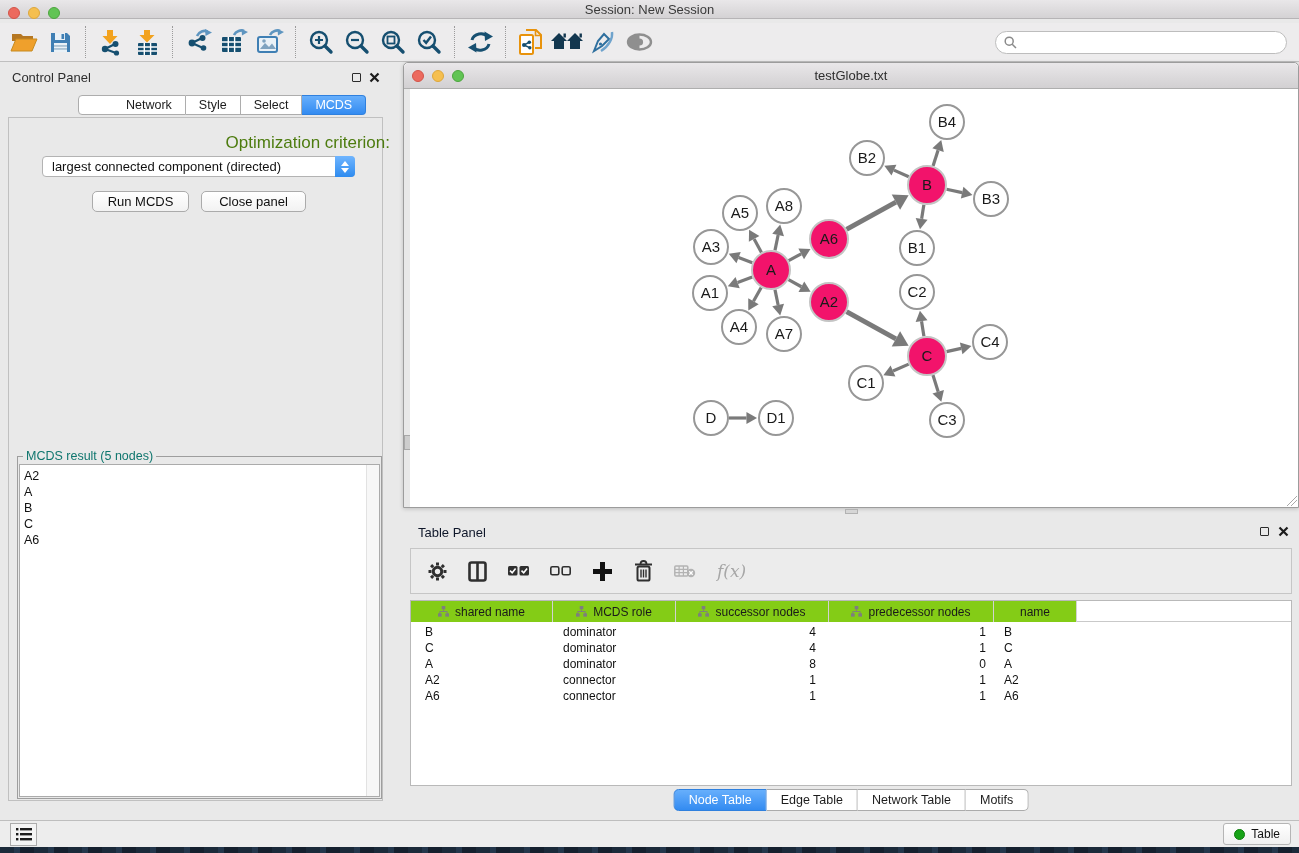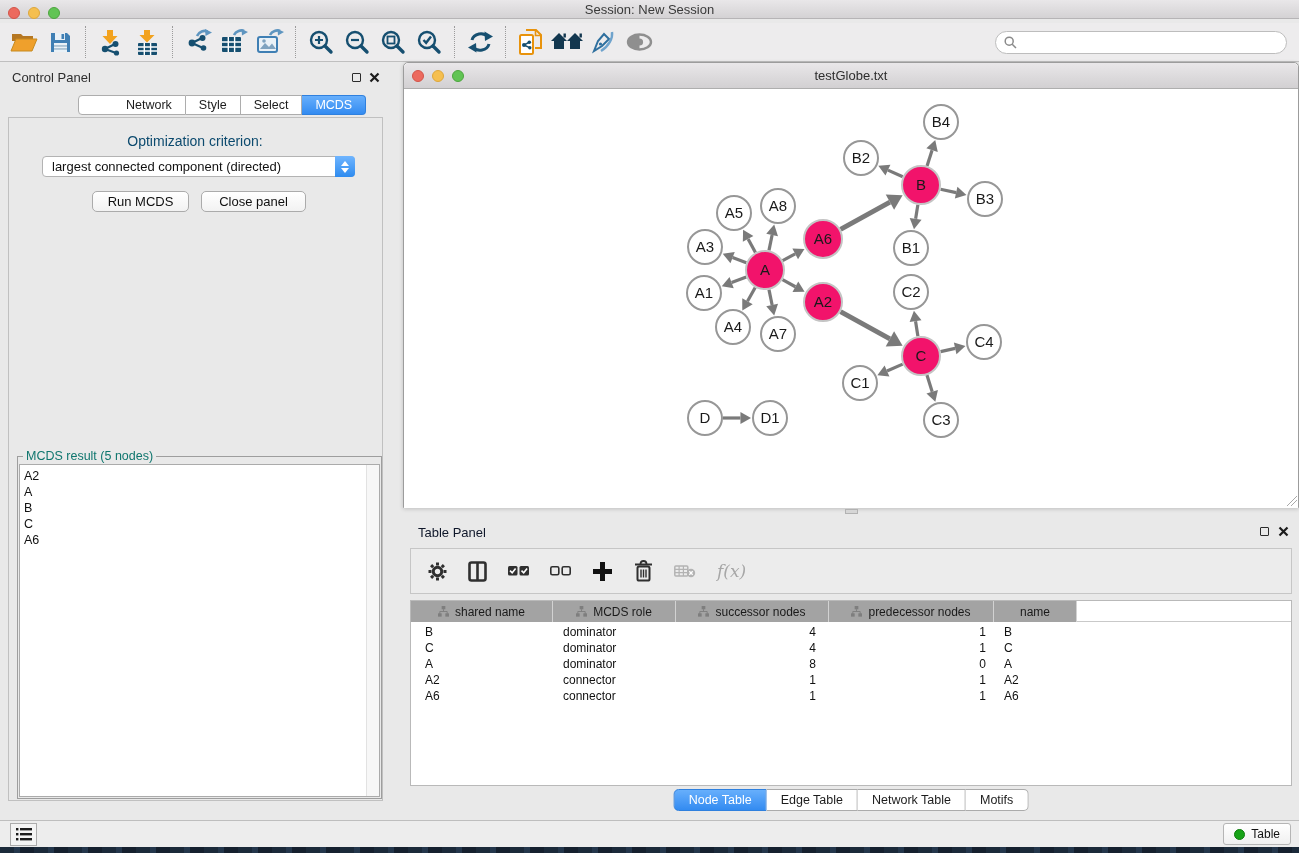--- a/index.html
+++ b/index.html
@@ -41,21 +41,21 @@
 
   .cp-tabs { position:absolute; left:78px; top:33px; height:20px; display:flex; }
   .cp-tab { height:20px; padding:0 13px; background:#FFFFFF; border:1px solid #ADADAD;
     border-left-width:0; font-size:12.5px; line-height:19px; color:#1C1C1C; }
   .cp-tab:first-child { border-left-width:1px; border-radius:4px 0 0 4px;padding-left:47px; }
   .cp-tab:last-child { border-radius:0 4px 4px 0; }
   .cp-tab.selected { background:linear-gradient(#67AFFC,#338BF1); border-color:#2F80DE; color:#FFFFFF; }
 
   .cp-content { position:absolute; left:8px; top:55px; width:375px; height:684px;
     border:1px solid #C0C0C0; background:#E9E9E9; }
-  .opt-label { position:absolute; left:0; width:100%; top:71px; text-align:center; font-size:14px; color:#0c4a6e; }
+  .opt-label { position:absolute; left:0; width:100%; top:71px; text-align:right; font-size:17px; color:#4d7c0f; }
   .dropdown { position:absolute; left:42px; top:94px; width:313px; height:21px;
     background:#FFFFFF; border:1px solid #B3B3B3; border-radius:4px; font-size:13px; }
   .dropdown .dd-value { position:absolute; left:9px; top:0; line-height:20px; color:#111; white-space:nowrap; }
   .dropdown .dd-spinner { position:absolute; right:-1px; top:-1px; width:20px; height:21px;
     background:linear-gradient(#6FB5FF,#2E8BEF); border-radius:0 4px 4px 0;
     display:flex; flex-direction:column; align-items:center; justify-content:center; gap:2px; }
   .cp-btn { position:absolute; top:129px; height:21px; background:linear-gradient(#FFFFFF,#F2F2F2);
     border:1px solid #ABABAB; border-radius:5px; font-size:13px; color:#111; text-align:center; line-height:19px; }
   .btn-run { left:92px; width:97px; }
   .btn-close { left:201px; width:105px; }
@@ -70,21 +70,21 @@
 
   
   .net-window { position:absolute; left:403px; top:62px; width:896px; height:446px;
     border:1px solid #9C9C9C; border-radius:5px 5px 0 0; background:#FFFFFF;
     box-shadow:0 1px 4px rgba(0,0,0,0.18); }
   .net-titlebar { position:absolute; left:0; top:0; right:0; height:26px;
     background:linear-gradient(#E9E7E9,#D2D0D2); border-bottom:1px solid #AEAEAE; border-radius:5px 5px 0 0; }
   .net-titlebar .nlight { top:7px; }
   .net-title { position:absolute; left:0; right:0; top:0; height:26px; text-align:center;
     font-size:13px; line-height:26px; color:#2E2E2E; }
-  .net-content { position:absolute; left:0; top:26px; right:0; bottom:0; display:flex;flex-direction:column; }
+  .net-content { position:absolute; left:0; top:26px; right:0; bottom:0; display:flex; }
   .net-gutter { width:7px; background:#E8E8E8; position:relative; }
   .net-gutter .gthumb { position:absolute; left:0; top:346px; width:7px; height:15px;
     background:#CDCDCD; border:1px solid #A8A8A8; }
   .net-canvas { flex:1; background:#FFFFFF; position:relative; }
   .net-grip { position:absolute; right:1px; bottom:1px; width:12px; height:12px;
     background:
       linear-gradient(135deg, transparent 55%, #A9A9A9 55%, #A9A9A9 62%, transparent 62%, transparent 72%, #A9A9A9 72%, #A9A9A9 79%, transparent 79%); }
   .hthumb { position:absolute; left:845px; top:509px; width:13px; height:5px;
     background:#D6D6D6; border:1px solid #B2B2B2; }
 
@@ -92,21 +92,21 @@
   .table-panel { position:absolute; left:403px; top:515px; width:896px; height:305px; }
   .tp-title { position:absolute; left:15px; top:10px; font-size:13px; color:#0f172a; }
   .tp-icons { position:absolute; right:10px; top:11px; display:flex; gap:9px; align-items:center; }
   .tp-toolbar { position:absolute; left:7px; top:33px; width:882px; height:46px;
     background:#ECECEC; border:1px solid #C6C6C6; display:flex; align-items:center; padding-left:17px; gap:21px; }
   .fx { font-family:"DejaVu Serif", serif; font-style:italic; font-size:17px; color:#A6A6A6; }
 
   .tp-table { position:absolute; left:7px; top:85px; width:882px; height:186px;
     background:#FFFFFF; border:1px solid #B9B9B9; overflow:hidden; }
   .thead { display:flex; height:21px; border-bottom:1px solid #C9C9C9; }
-  .th { height:21px; background:#a3a3a3; border-right:1px solid #D2D2D2;
+  .th { height:21px; background:#84cc16; border-right:1px solid #D2D2D2;
     display:flex; align-items:center; justify-content:center; gap:6px;
     font-size:12px; color:#1A1A1A; }
   .col-icon { display:flex; }
   .tr { display:flex; height:16px; }
   .td { font-size:12px; line-height:16px; color:#111; white-space:nowrap; overflow:hidden; }
   .tbody { padding-top:2px; }
 
   .tp-tabs { position:absolute; left:50%; transform:translateX(-50%); top:274px; height:22px; display:flex; }
   .tp-tab { height:22px; padding:0 14px; background:#FFFFFF; border:1px solid #ABABAB; border-left-width:0;
     font-size:12.5px; line-height:20px; color:#1C1C1C; white-space:nowrap; }

